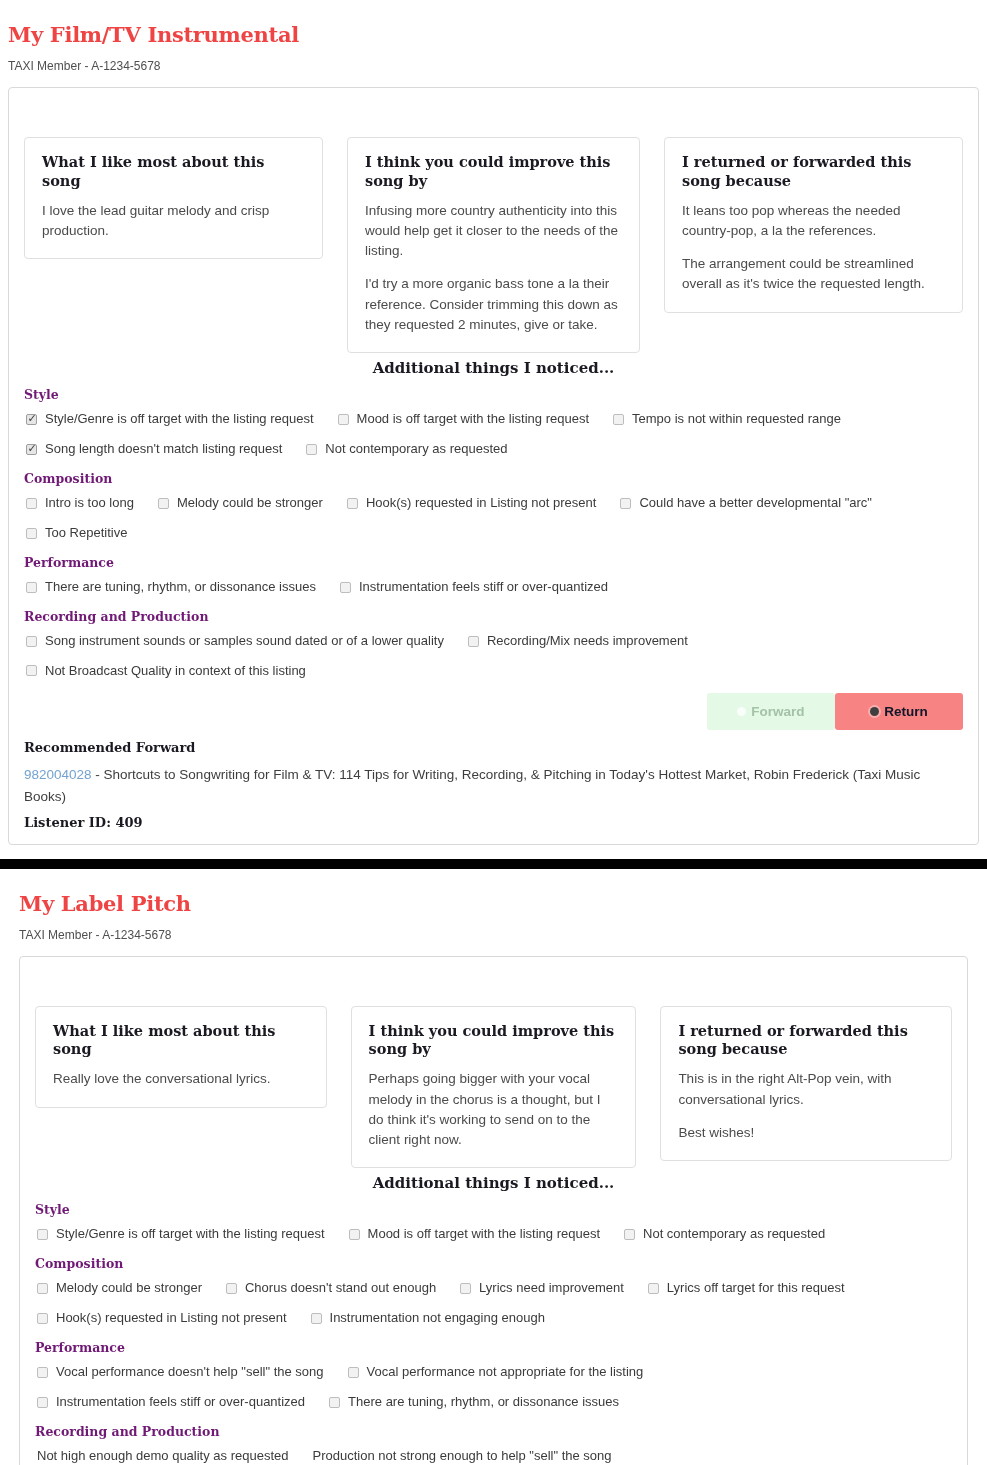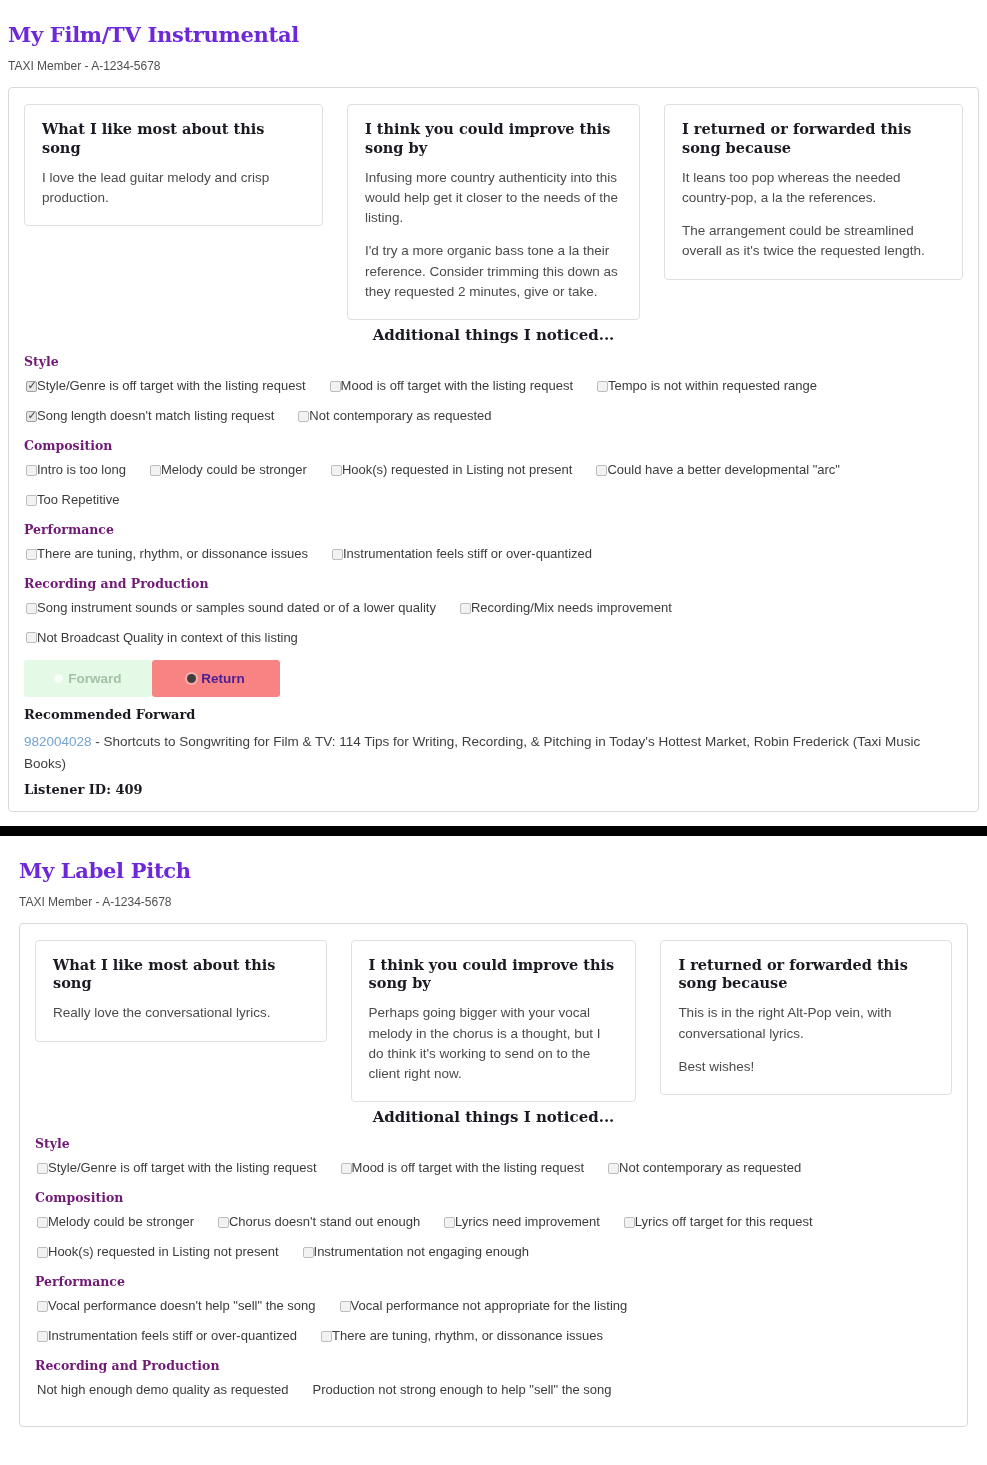--- a/index.html
+++ b/index.html
@@ -15,72 +15,72 @@
   .sec1 { padding-left:8px; padding-right:8px; }
   .sec2 { padding-left:19px; padding-right:19px; }
 
   h1 {
     font-family:"DejaVu Serif","Liberation Serif",serif;
     font-size:29px; font-weight:700; color:#14141b;
     letter-spacing:-0.5px; margin-bottom:8px; line-height:1.1;
   }
   h2 {
     font-family:"DejaVu Serif","Liberation Serif",serif;
-    font-size:21px; font-weight:700; color:#6d28d9;
+    font-size:21px; font-weight:700; color:#ef4444;
     letter-spacing:-0.3px; margin-bottom:12px;
   }
   .member { font-size:12px; color:#4f4f4f; margin-bottom:14px; }
 
   .container {
     border:1px solid #d9d9d9; border-radius:4px;
     background:#fff; padding:16px 15px 14px 15px;
   }
 
-  .cards { display:grid; grid-template-columns:1fr 0.98fr 1fr; gap:24px; align-items:start; margin-bottom:4px; }
+  .cards { display:grid; grid-template-columns:1fr 0.98fr 1fr; gap:24px; align-items:start; margin-bottom:4px;margin-top:33px; }
   .card { border:1px solid #e0e0e0; border-radius:4px; background:#fff; padding:15px 17px 17px 17px; }
   .card-title {
     font-family:"DejaVu Serif","Liberation Serif",serif;
     font-size:14.5px; font-weight:700; color:#1a1a22; margin-bottom:10px; line-height:1.3;
   }
   .card-text { font-size:13.5px; line-height:1.5; color:#4b4b4b; }
   .card-text + .card-text { margin-top:13px; }
 
   .additional {
     text-align:center; font-family:"DejaVu Serif","Liberation Serif",serif;
     font-size:15px; font-weight:700; color:#1a1a22; margin:6px 0 10px 0;
   }
 
   .group-heading {
     font-family:"DejaVu Serif","Liberation Serif",serif;
     font-size:12.5px; font-weight:700; color:#701a75; margin:8px 0 9px 0;
   }
   .cb-row { display:flex; flex-wrap:wrap; gap:24px; margin:0 2px 13px 2px; align-items:center; }
-  .cb-option { display:inline-flex; align-items:center; cursor:pointer; }
+  .cb-option { display:inline-flex; align-items:center; gap:8px; cursor:pointer; }
   .cb-box {
     width:11px; height:11px; flex:0 0 11px;
     background:#f2f2f2; border:1px solid #bdbdbd; border-radius:2px;
     position:relative;
   }
   .cb-box.checked { background:#e6e6e6; border-color:#9e9e9e; }
   .cb-box.checked::after {
     content:"\2713"; position:absolute; left:0.5px; top:-3px;
     font-size:11px; font-weight:bold; color:#3a3a3a;
   }
   .cb-label { font-size:13px; color:#3b3b3b; line-height:1.3; }
 
-  .btn-row { display:flex; justify-content:flex-start; margin:14px 0 6px 0; }
+  .btn-row { display:flex; justify-content:flex-end; margin:14px 0 6px 0; }
   .btn {
     width:128px; height:37px; border:none; border-radius:3px;
     font-family:"Liberation Sans","DejaVu Sans",sans-serif;
     font-size:13.5px; font-weight:700; cursor:pointer;
     display:inline-flex; align-items:center; justify-content:center; gap:5px;
   }
   .radio { width:9px; height:9px; border-radius:50%; display:inline-block; }
   .btn.forward.unsel { background:#e4f9e6; color:#a3c2a6; }
-  .btn.return.sel    { background:#f88383; color:#4c1d95; }
+  .btn.return.sel    { background:#f88383; color:#0f172a; }
   .sel .radio   { background:#3f3f3f; box-shadow:0 0 0 2px rgba(255,255,255,0.35); }
   .unsel .radio { background:rgba(255,255,255,0.75); }
 
   .reading-h {
     font-family:"DejaVu Serif","Liberation Serif",serif;
     font-size:13px; font-weight:700; color:#1a1a22; margin:10px 0 9px 0;
   }
   .reading-line { font-size:13.5px; line-height:1.6; color:#3e3e3e; max-width:930px; }
   .reading-line a { color:#74a3cf; text-decoration:none; cursor:pointer; }
   .listener {

